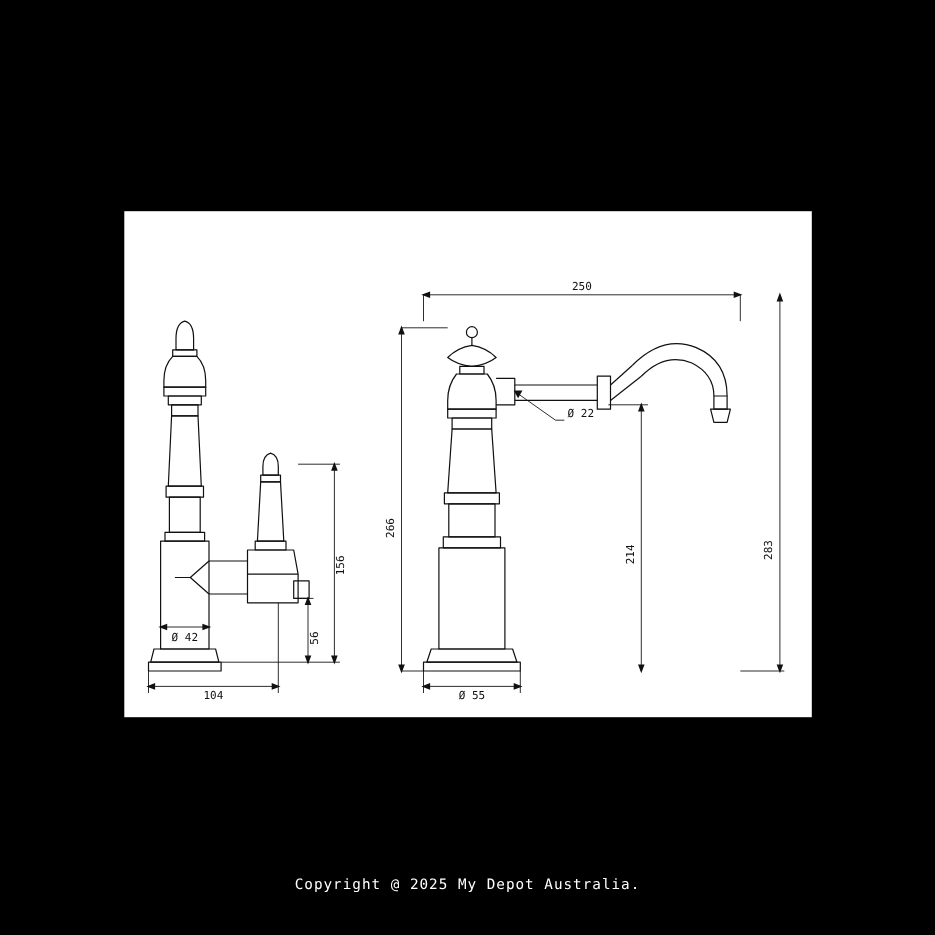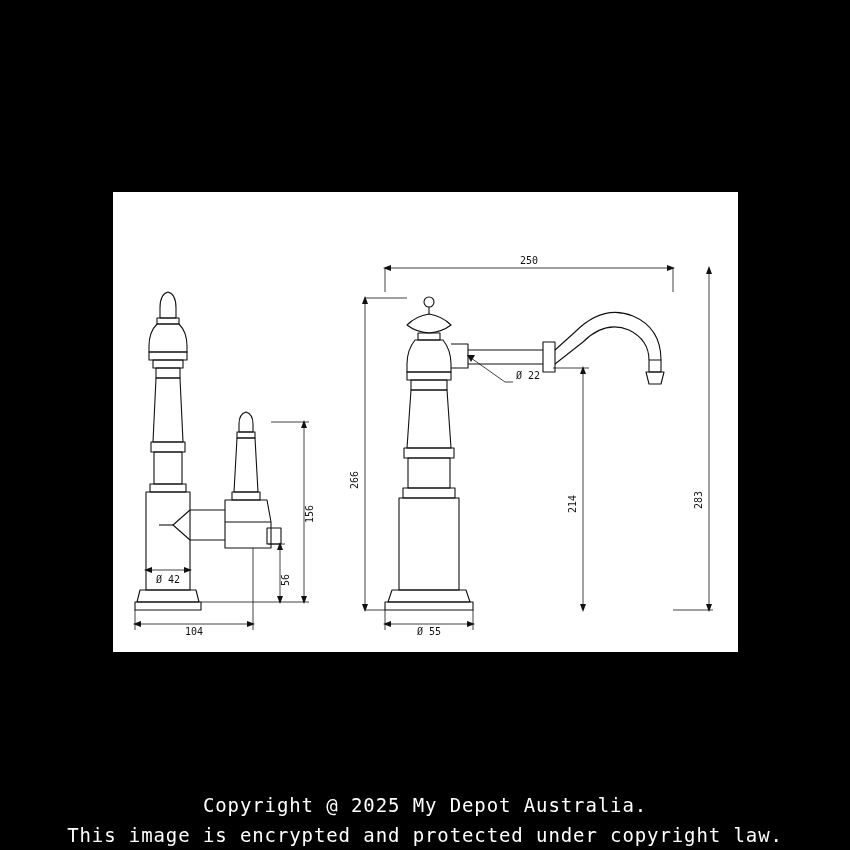--- a/index.html
+++ b/index.html
@@ -33,21 +33,21 @@
     height: 460px;
   }
   .copyright-block {
     position: absolute;
     left: 0;
     top: 790px;
     width: 850px;
     text-align: center;
     color: #ffffff;
     font-family: "DejaVu Sans Mono", monospace;
-    font-size: 19px;
+    font-size: 13px;
     letter-spacing: 0.9px;
     line-height: 30px;
   }
   .copyright-line {
     display: block;
     white-space: pre;
   }
 </style>
 </head>
 <body>
@@ -203,16 +203,15 @@
         <text x="463" y="312" transform="rotate(-90 463 312)" text-anchor="middle">214</text>
         <text x="589" y="308" transform="rotate(-90 589 308)" text-anchor="middle">283</text>
         <text x="316" y="443" text-anchor="middle">Ø 55</text>
       </g>
 
     </svg>
   </div>
 
   <div class="copyright-block">
     <span class="copyright-line">Copyright @ 2025 My Depot Australia.</span>
-    <span class="copyright-line">This image is encrypted and protected under copyright law.</span>
   </div>
 
 </div>
 
 </body></html>

